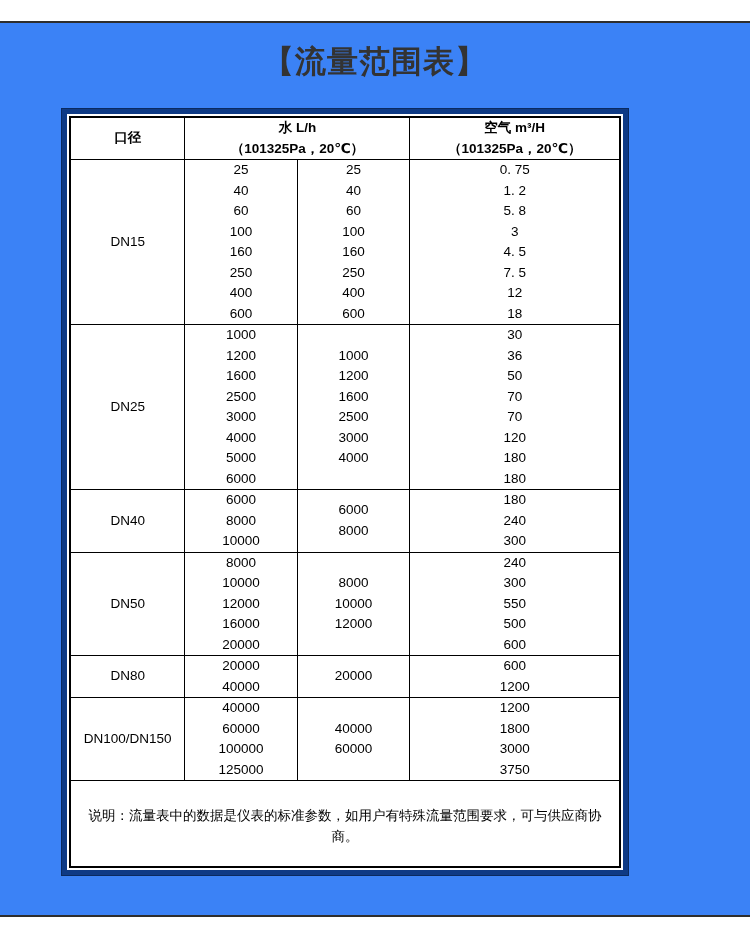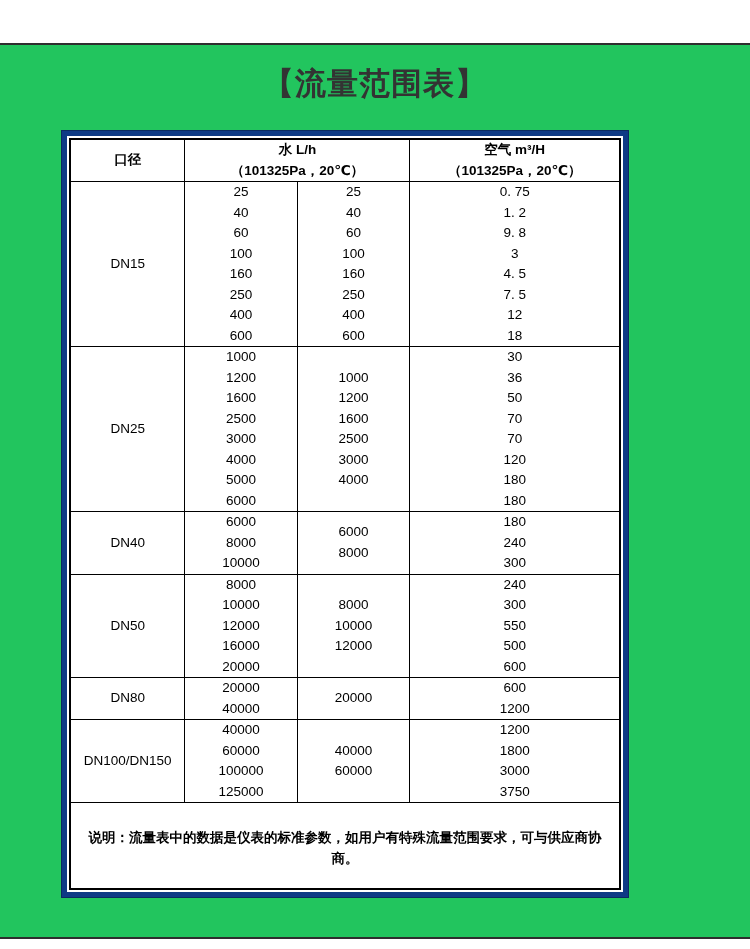--- a/index.html
+++ b/index.html
@@ -5,23 +5,23 @@
   * { margin: 0; padding: 0; box-sizing: border-box; }
   html, body {
     width: 750px;
     background: #ffffff;
     font-family: "Liberation Sans", "DejaVu Sans", sans-serif;
     color: #000000;
   }
   body { height: 949px; overflow: hidden; }
 
   .band {
-    margin-top: 43px;
+    margin-top: 21px;
     height: 896px;
-    background: #22c55e;
+    background: #3b82f6;
     border-top: 2px solid #2e2e2e;
     border-bottom: 2px solid #2e2e2e;
   }
 
   .page-title {
     padding-top: 18px;
     text-align: center;
     font-size: 31px;
     font-weight: bold;
     color: #333333;
@@ -54,21 +54,21 @@
   .hdr2 td { height: 25px; font-weight: bold; font-size: 14px; }
   .cell-line { line-height: 20.5px; height: 20.5px; }
   td.diameter-cell { font-size: 13.5px; }
   td.note-cell {
     height: 86px;
     vertical-align: top;
     text-align: left;
     padding: 7px 10px 0 10px;
     font-size: 15px;
     line-height: 27px;
-    font-weight: bold;
+    font-weight: normal;
   }
 </style>
 </head>
 <body>
 
 <div class="band">
 
   <div class="page-title">【流量范围表】</div>
 
   <div class="table-wrap">
@@ -111,21 +111,21 @@
               <div class="cell-line">60</div>
               <div class="cell-line">100</div>
               <div class="cell-line">160</div>
               <div class="cell-line">250</div>
               <div class="cell-line">400</div>
               <div class="cell-line">600</div>
             </td>
             <td>
               <div class="cell-line">0. 75</div>
               <div class="cell-line">1. 2</div>
-              <div class="cell-line">9. 8</div>
+              <div class="cell-line">5. 8</div>
               <div class="cell-line">3</div>
               <div class="cell-line">4. 5</div>
               <div class="cell-line">7. 5</div>
               <div class="cell-line">12</div>
               <div class="cell-line">18</div>
             </td>
           </tr>
           <tr>
             <td class="diameter-cell">DN25</td>
             <td>

